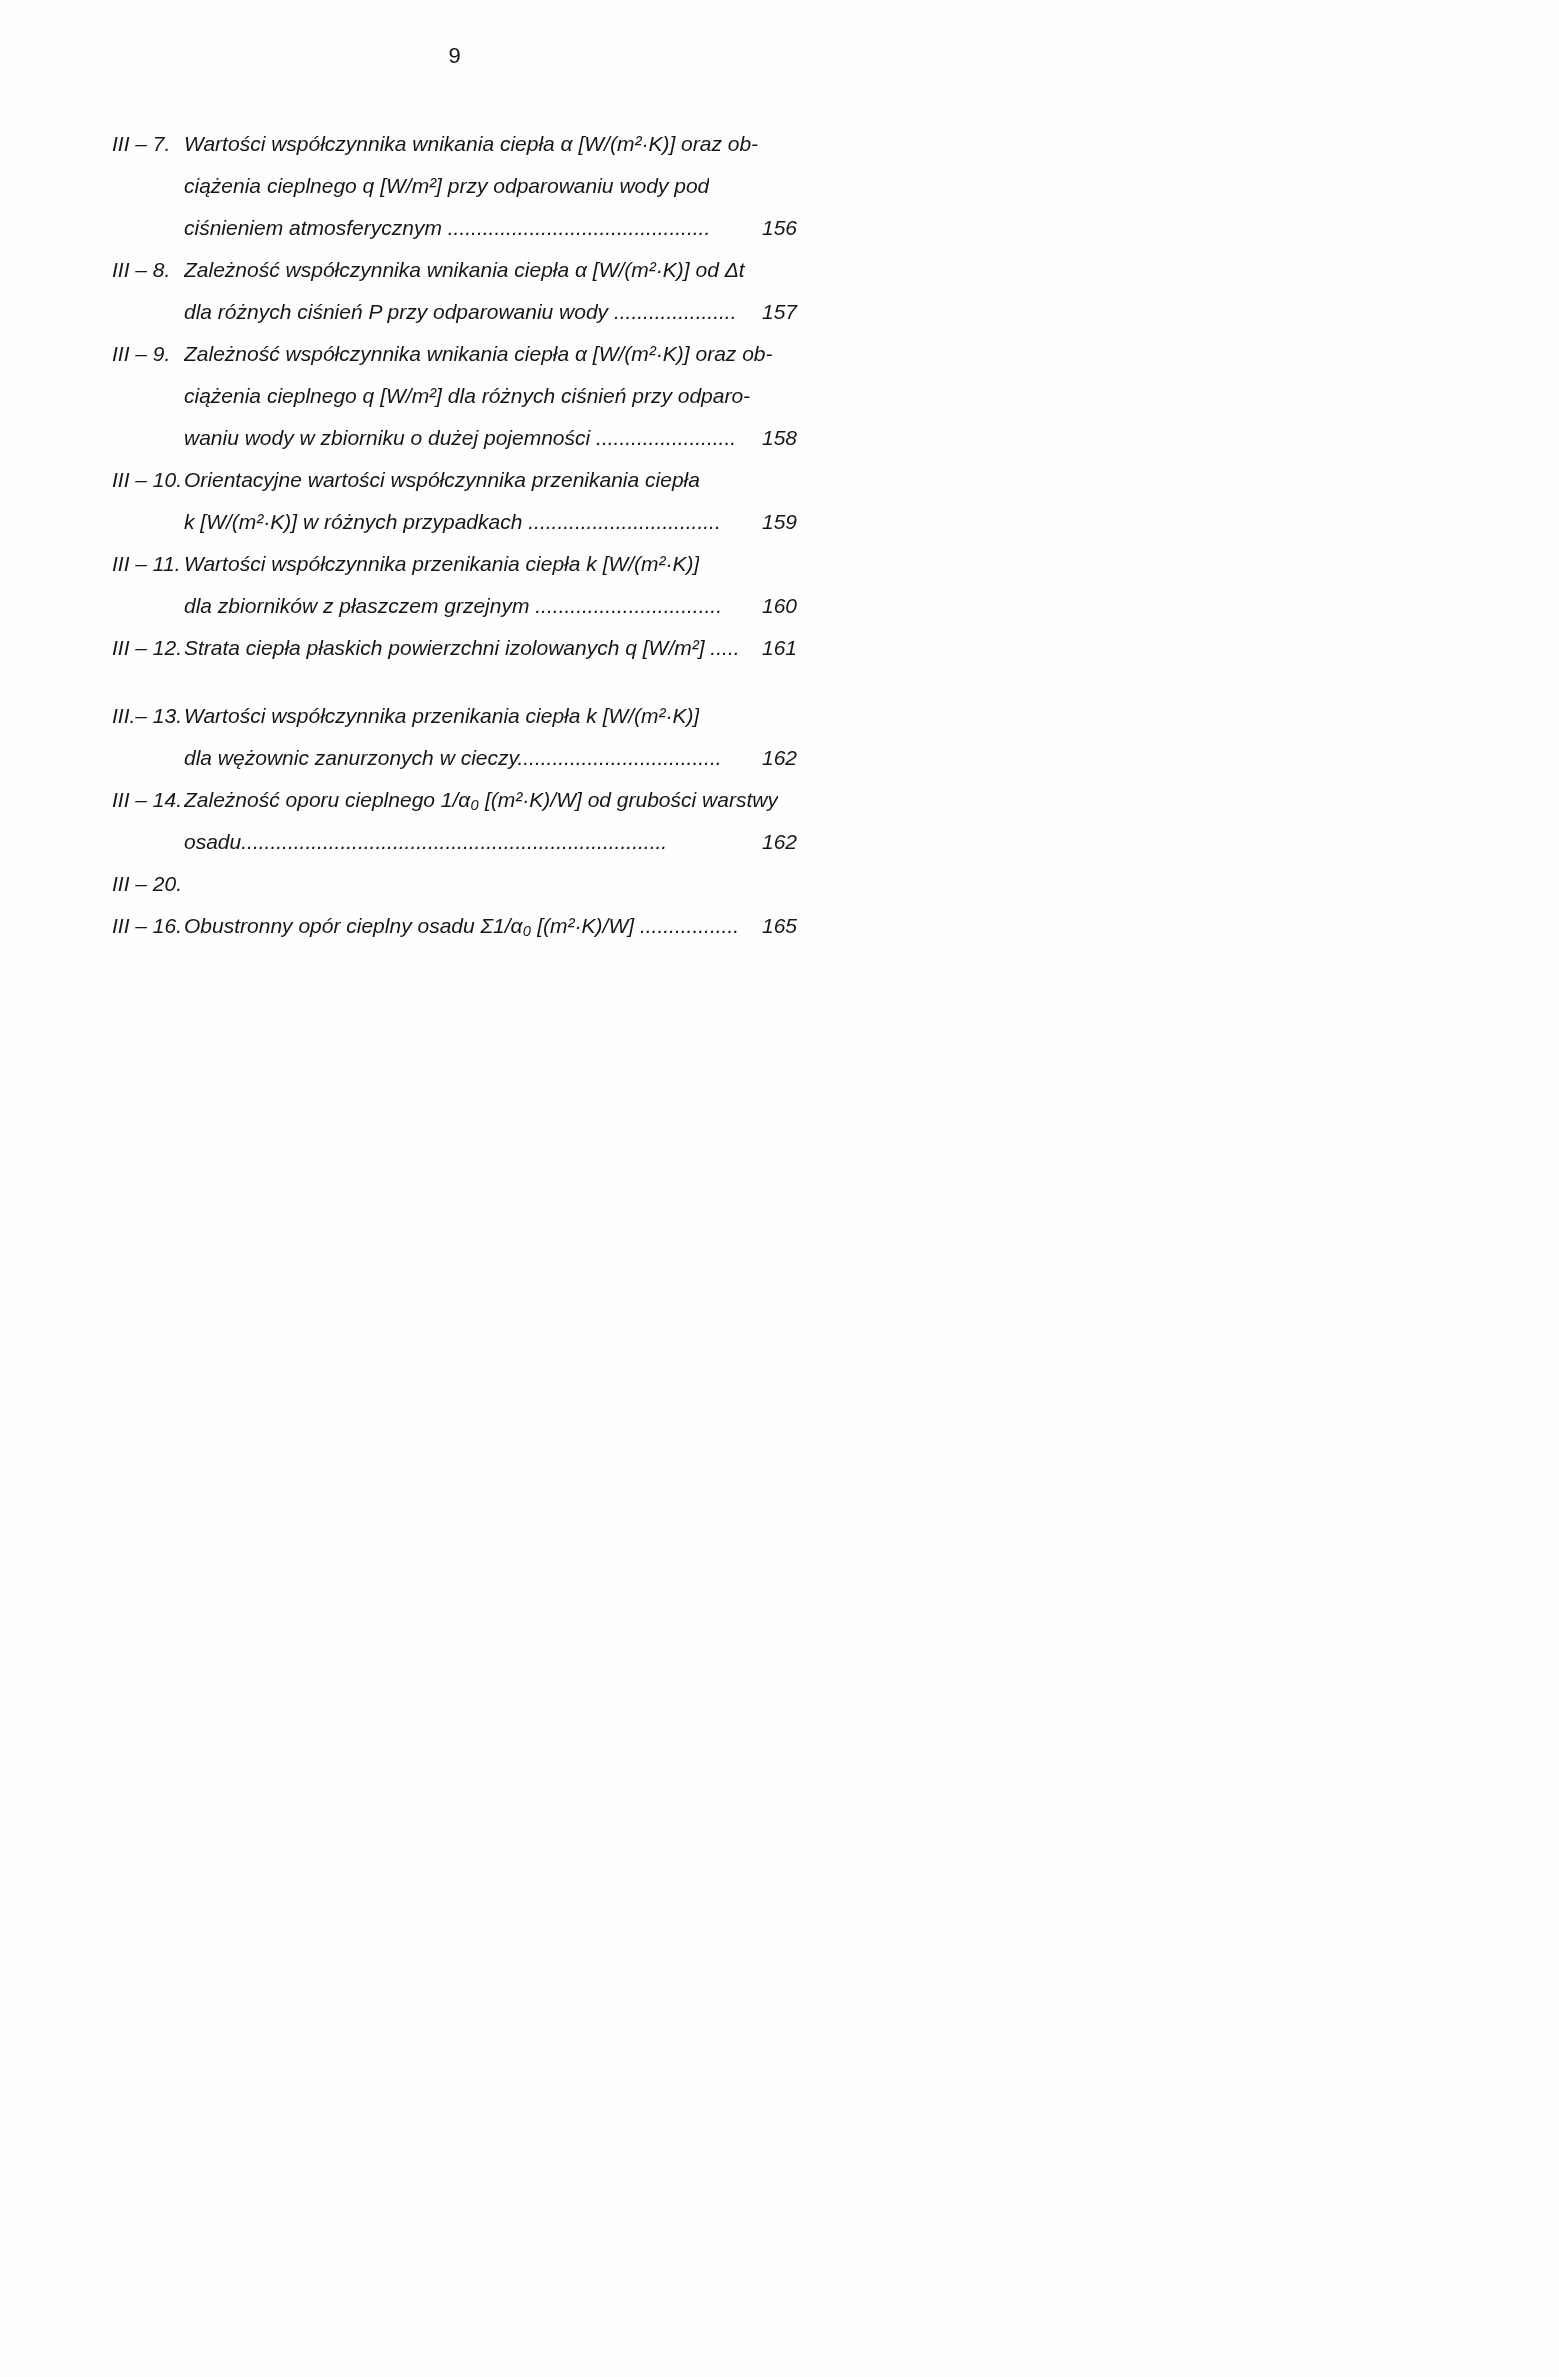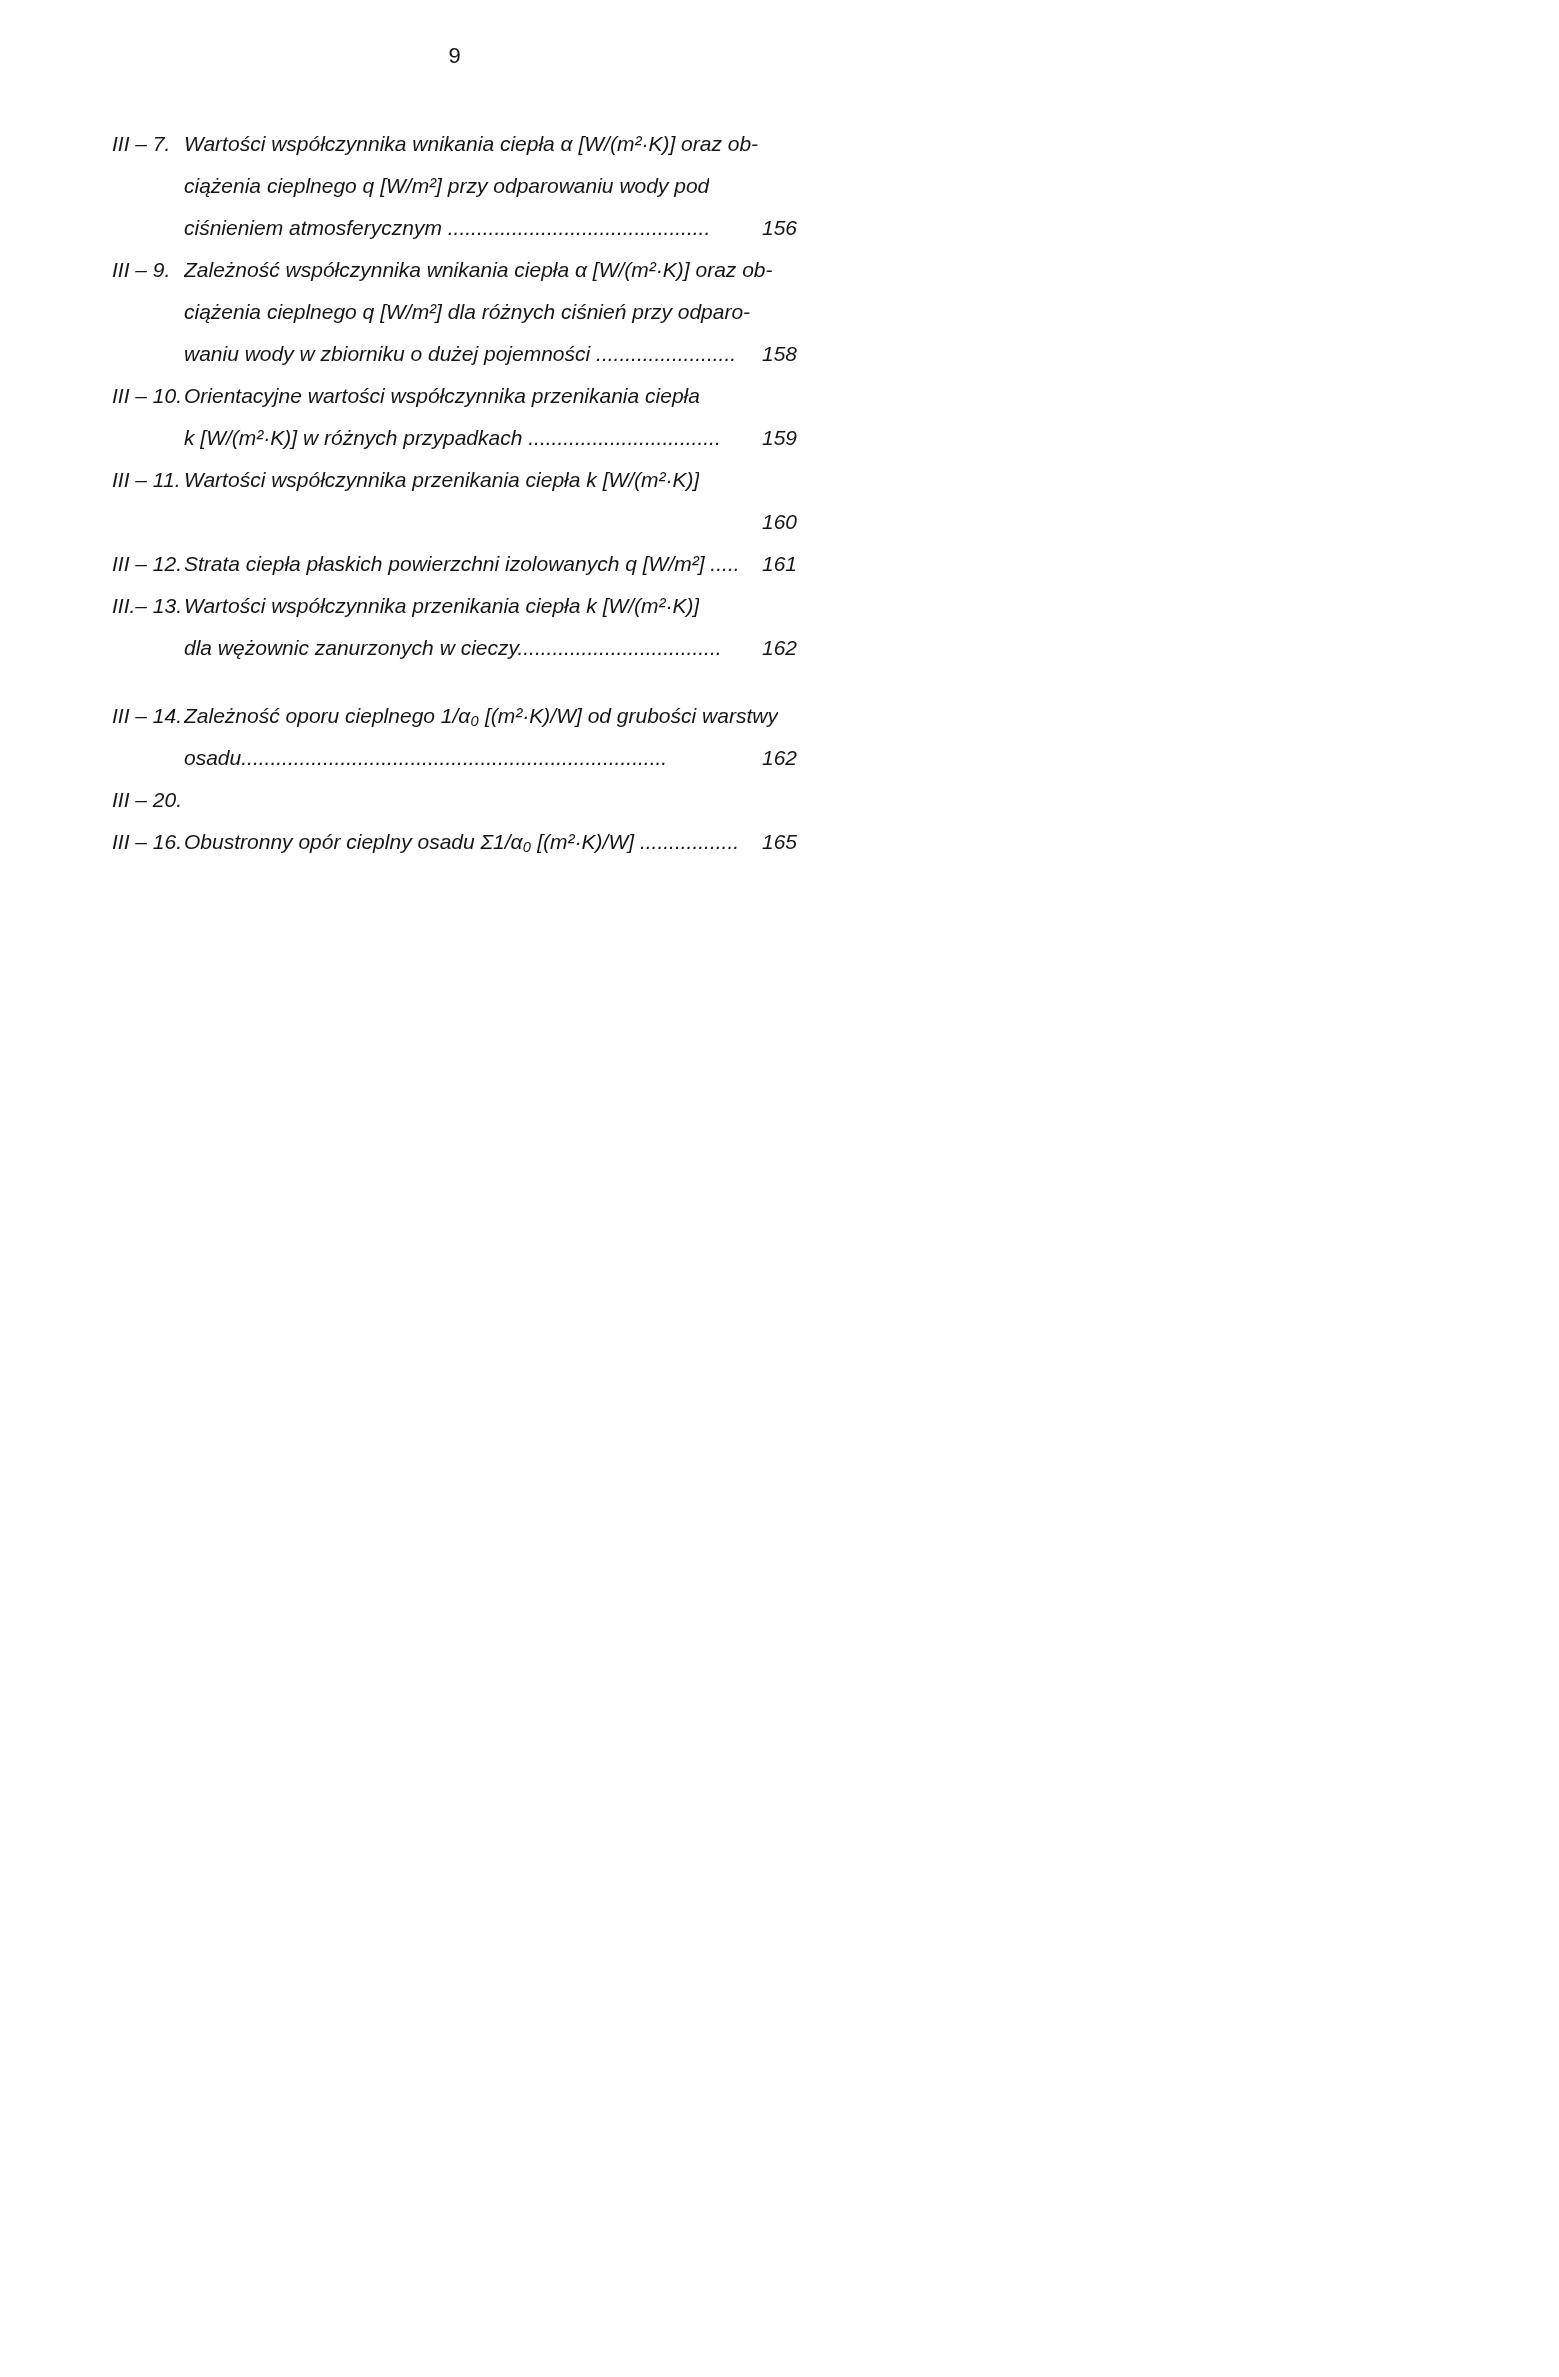--- a/index.html
+++ b/index.html
@@ -96,20 +96,32 @@
             <div class="line">
               <span class="line-text">ciążenia cieplnego q [W/m²] przy odparowaniu wody pod</span>
             </div>
             <div class="line">
               <span class="line-text">ciśnieniem atmosferycznym .............................................</span>
               <span class="page-ref">156</span>
             </div>
           </div>
         </div>
         <div class="entry">
+          <div class="entry-label">III – 8.</div>
+          <div class="entry-body">
+            <div class="line">
+              <span class="line-text">Zależność współczynnika wnikania ciepła α [W/(m²·K)] od Δt</span>
+            </div>
+            <div class="line">
+              <span class="line-text">dla różnych ciśnień P przy odparowaniu wody .....................</span>
+              <span class="page-ref">157</span>
+            </div>
+          </div>
+        </div>
+        <div class="entry">
           <div class="entry-label">III – 9.</div>
           <div class="entry-body">
             <div class="line">
               <span class="line-text">Zależność współczynnika wnikania ciepła α [W/(m²·K)] oraz ob-</span>
             </div>
             <div class="line">
               <span class="line-text">ciążenia cieplnego q [W/m²] dla różnych ciśnień przy odparo-</span>
             </div>
             <div class="line">
               <span class="line-text">waniu wody w zbiorniku o dużej pojemności ........................</span>
@@ -129,20 +141,21 @@
             </div>
           </div>
         </div>
         <div class="entry">
           <div class="entry-label">III – 11.</div>
           <div class="entry-body">
             <div class="line">
               <span class="line-text">Wartości współczynnika przenikania ciepła k [W/(m²·K)]</span>
             </div>
             <div class="line">
+              <span class="line-text">dla zbiorników z płaszczem grzejnym ................................</span>
               <span class="page-ref">160</span>
             </div>
           </div>
         </div>
         <div class="entry">
           <div class="entry-label">III – 12.</div>
           <div class="entry-body">
             <div class="line">
               <span class="line-text">Strata ciepła płaskich powierzchni izolowanych q [W/m²] ........</span>
               <span class="page-ref">161</span>

